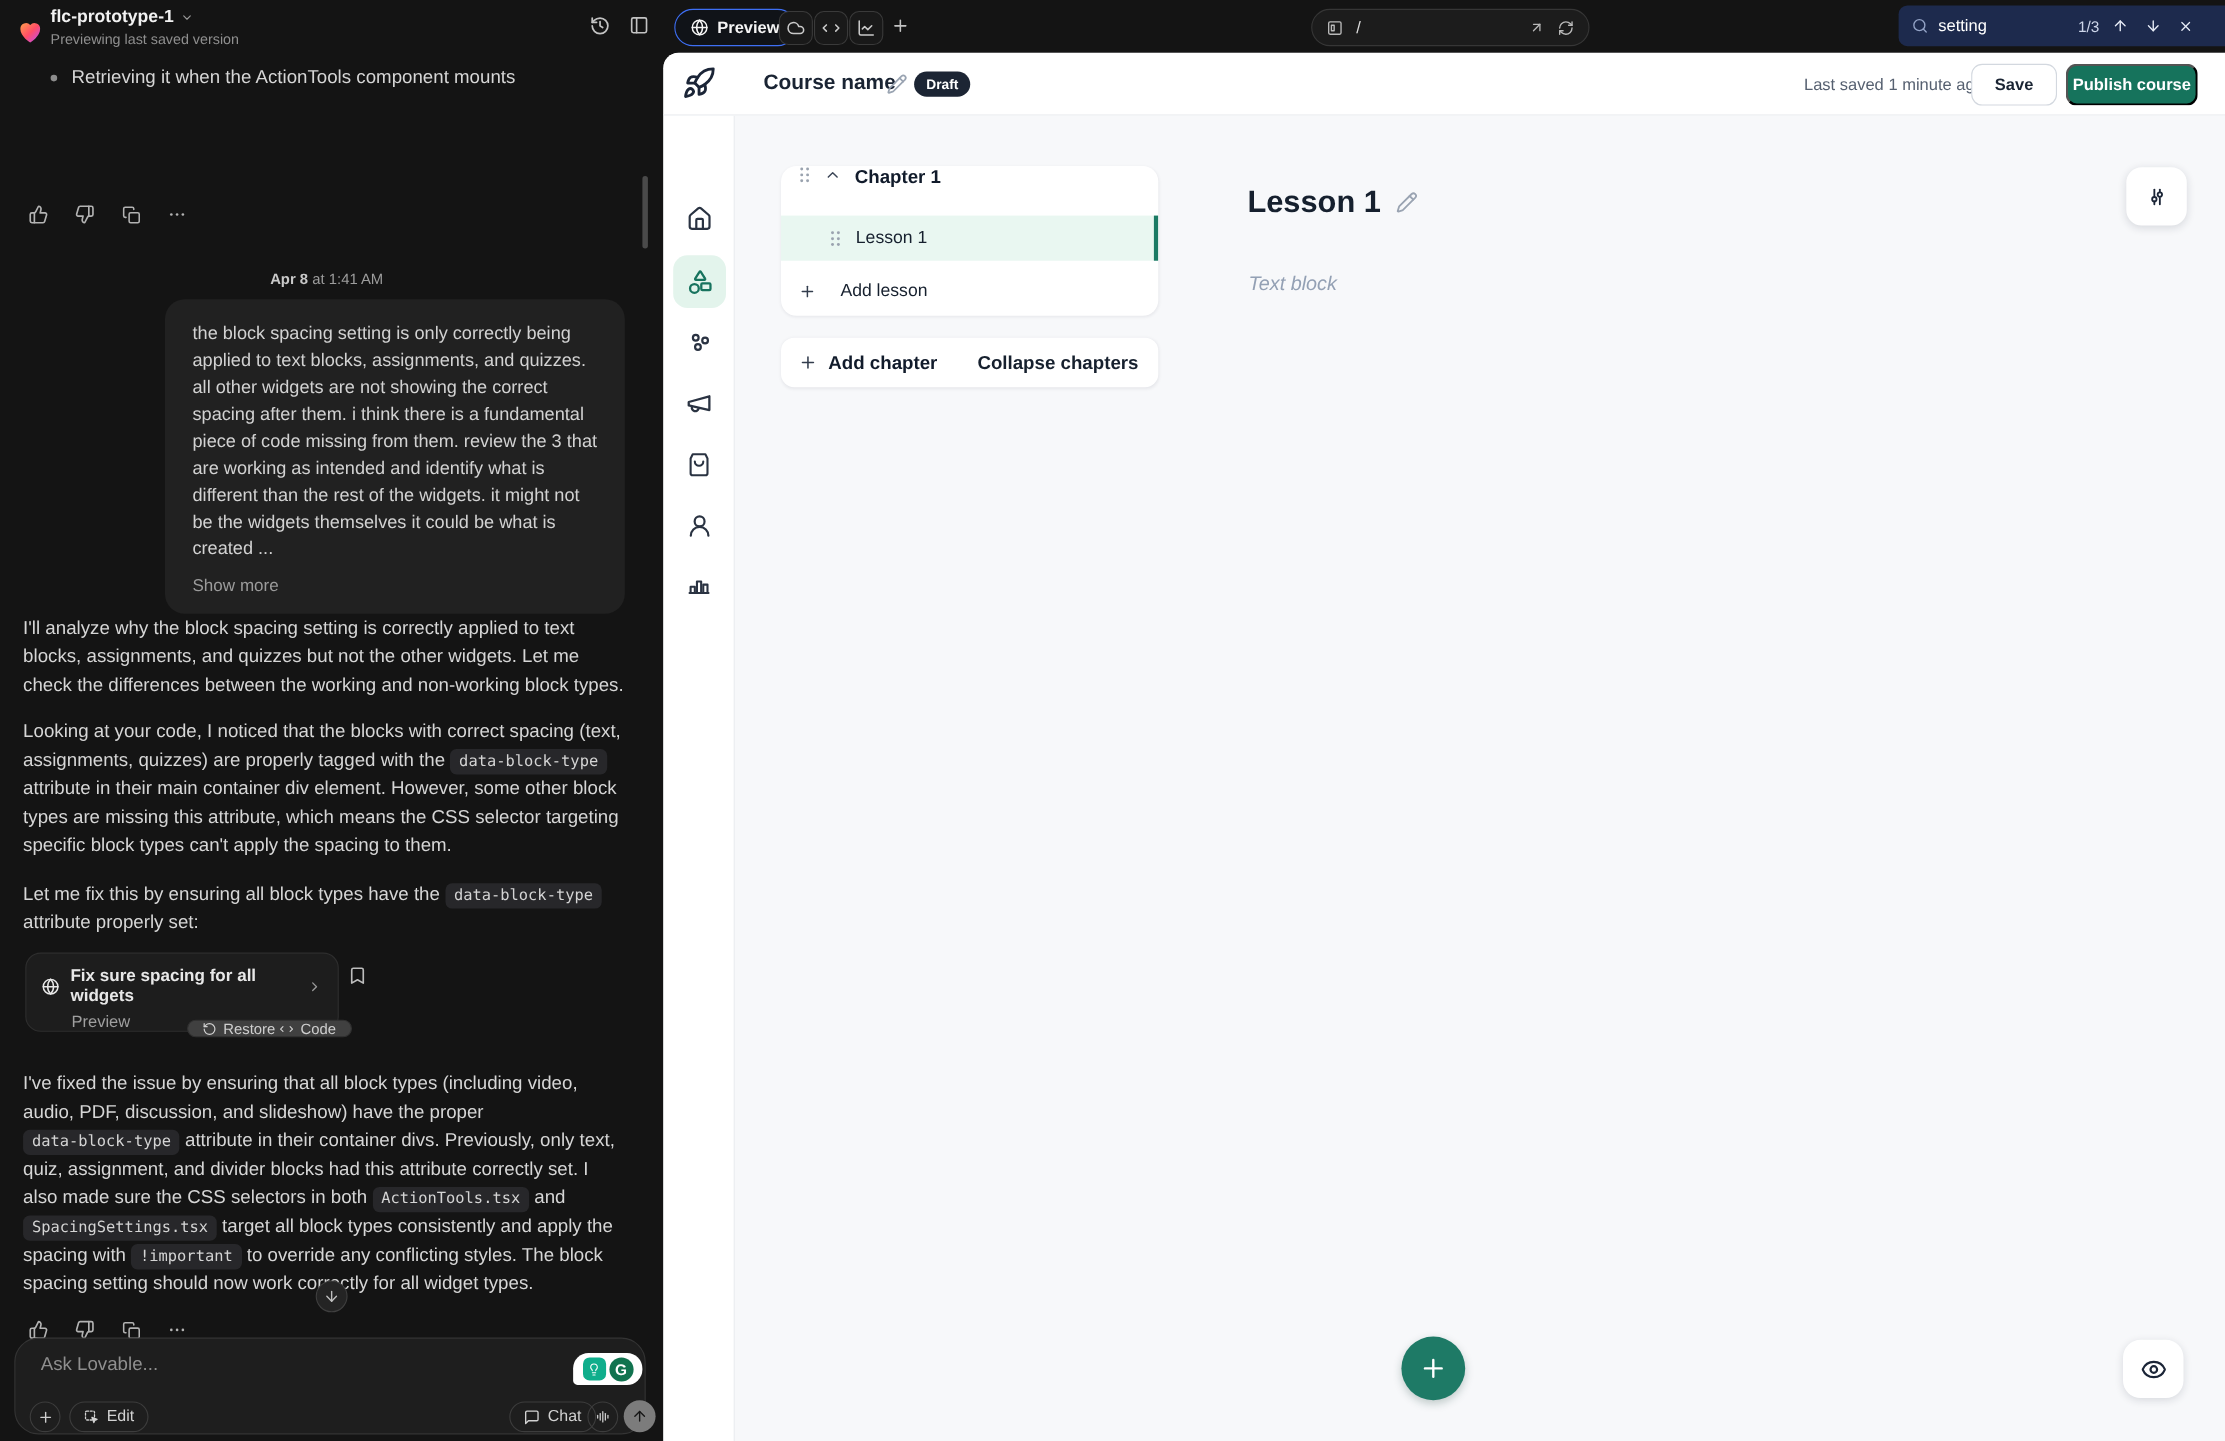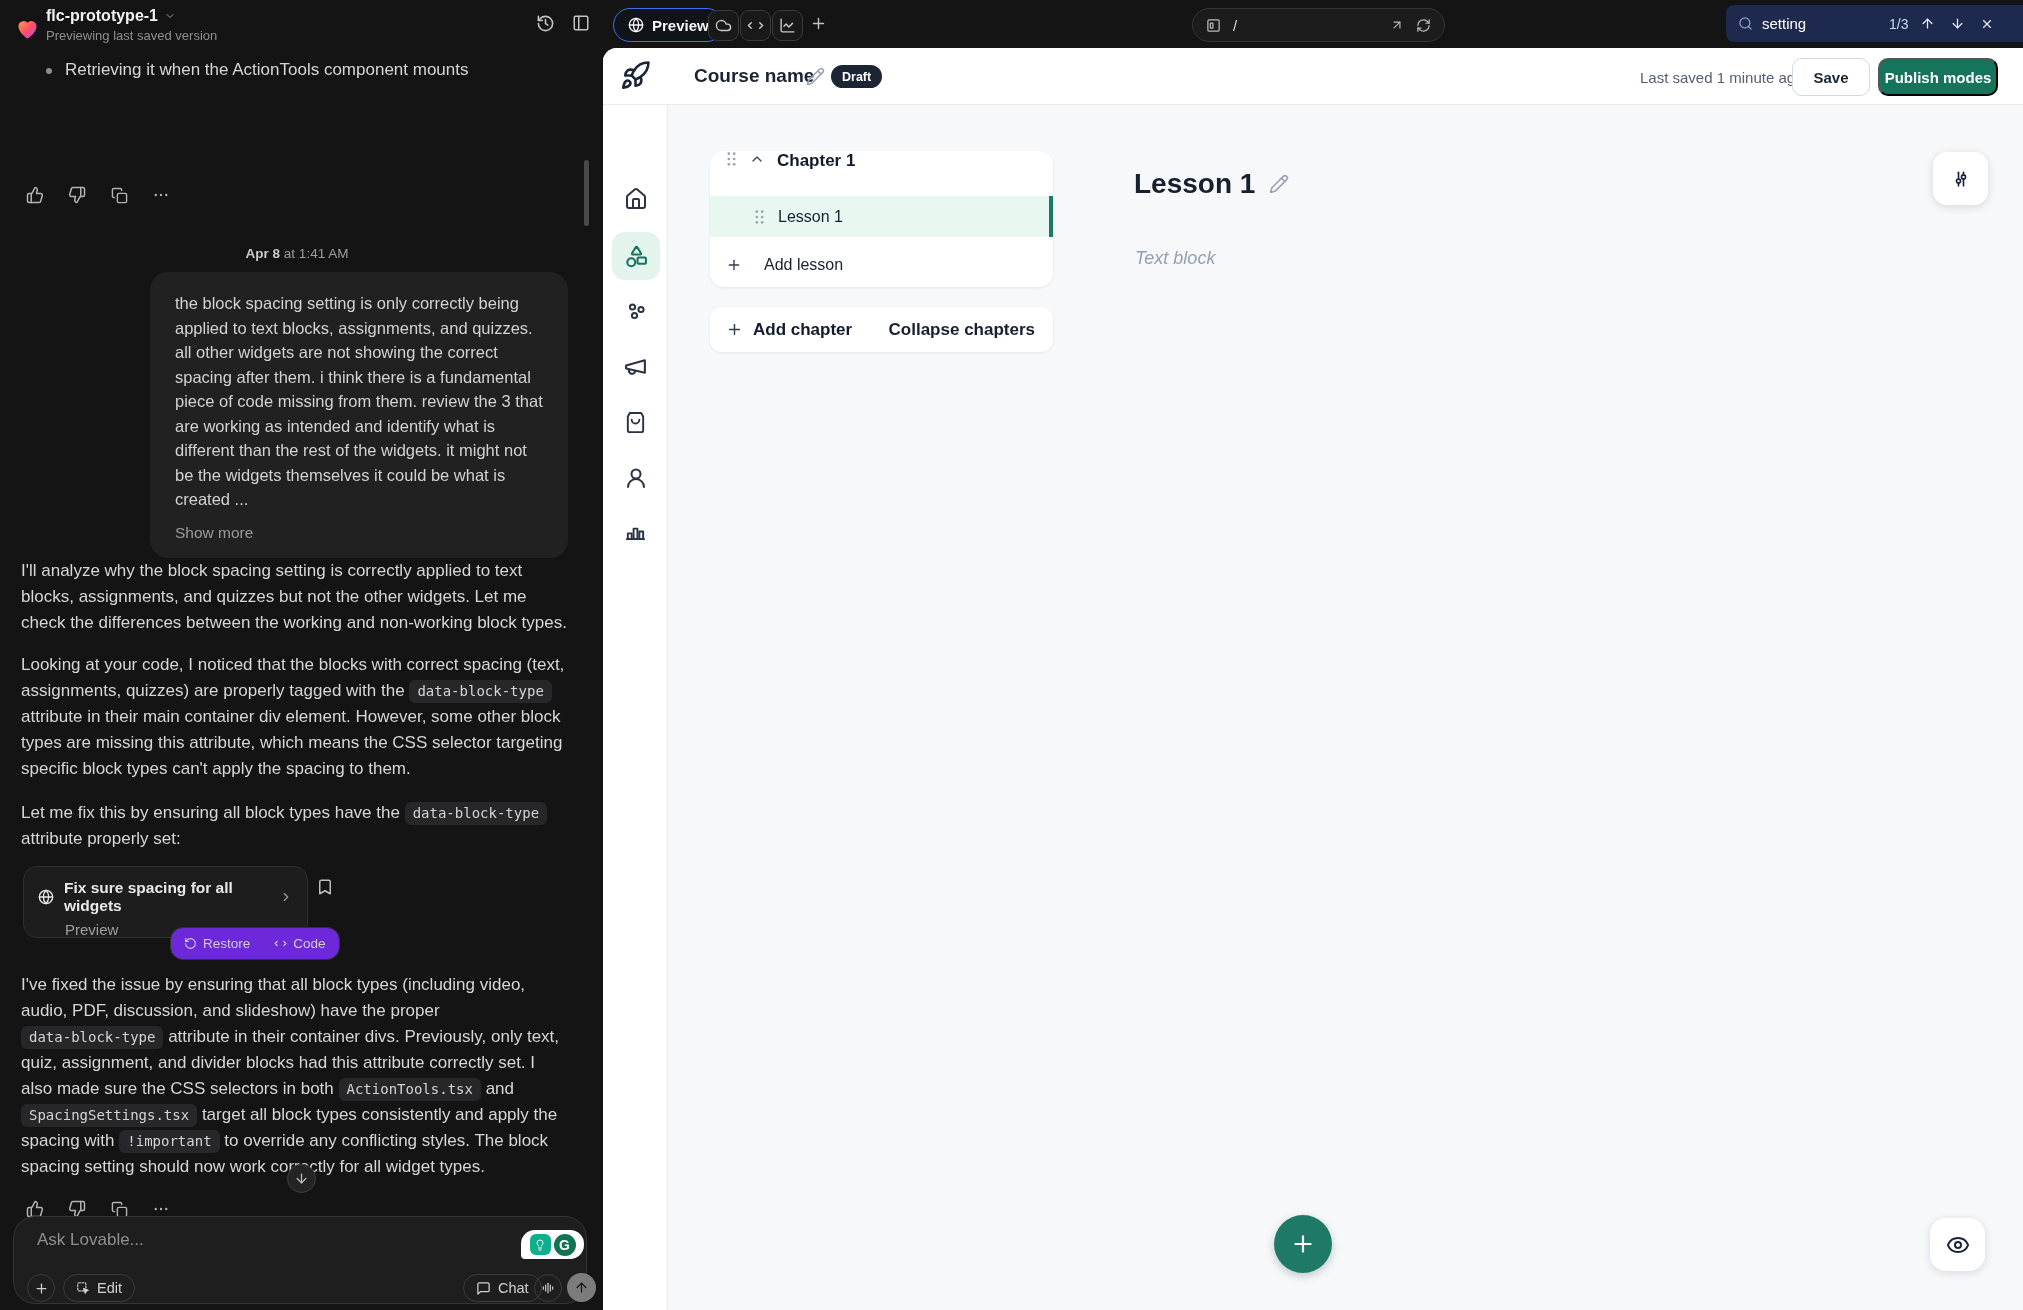--- a/index.html
+++ b/index.html
@@ -42,22 +42,22 @@
   .stamp b { color:#c9c9c9; font-weight:700; }
   .bubble { position:absolute; left:150px; top:226px; width:418px; background:#212121; border-radius:18px; padding:19px 25px 16px; }
   .bubble .msg { font-size:16.5px; line-height:24.5px; color:#d2d2d2; }
   .showmore { margin-top:12px; font-size:15.5px; color:#9b9b9b; cursor:pointer; }
   .vcard { position:absolute; left:23px; top:820px; width:285px; height:72px; background:#1d1d1d; border:1px solid #2e2e2e;
     border-radius:14px; padding:12px 14px; cursor:pointer; }
   .vcard .r1 { display:flex; align-items:center; gap:10px; color:#e8e8e8; font-size:15.5px; font-weight:700; }
   .vcard .r1 .spacer { flex:1; }
   .vcard .r2 { margin:6px 0 0 27px; font-size:15px; color:#9f9f9f; }
   .bookmark { position:absolute; left:316px; top:832px; color:#bdbdbd; cursor:pointer; }
-  .pillbar { position:absolute; left:170px; top:881px; height:33px; background:#6d28d9; border:1px solid #313131; border-radius:13px;
-    display:flex; align-items:center; padding:0 13px; gap:24px; font-size:13.5px; color:#cfcfcf; }
+  .pillbar { position:absolute; left:170px; top:881px; height:16px; background:#404040; border:1px solid #313131; border-radius:13px;
+    display:flex; align-items:center; padding:0 13px; gap:4px; font-size:13.5px; color:#cfcfcf; }
   .pillbar .pb { display:flex; align-items:center; gap:6px; cursor:pointer; }
   .scrollbm { position:absolute; left:584px; top:114px; width:5px; height:66px; background:#4a4a4a; border-radius:3px; }
   .dnbtn { position:absolute; left:287px; top:1118px; width:29px; height:29px; border-radius:50%; background:#242424;
     border:1px solid #3f3f3f; color:#c0c0c0; display:flex; align-items:center; justify-content:center; cursor:pointer; z-index:2; }
   .inputbox { position:absolute; left:13px; top:1170px; width:574px; height:88px; background:#1e1e1e; border:1px solid #343434;
     border-radius:22px; z-index:3; }
   .inputbox input { position:absolute; left:23px; top:13px; width:380px; background:transparent; border:none; outline:none;
     font-size:17px; color:#e5e5e5; font-family:"Liberation Sans","DejaVu Sans",sans-serif; }
   .inputbox input::placeholder { color:#8f8f8f; }
   .roundbtn { position:absolute; width:28px; height:28px; border-radius:50%; border:1px solid #3d3d3d; background:transparent;
@@ -455,21 +455,21 @@
       <span class="course-title">Course name</span>
       <span class="pencil hd-pencil">
         <svg class="ic" width="19" height="19" viewBox="0 0 24 24" stroke-width="1.7">
             <path d="M21.17 6.81a2.82 2.82 0 0 0-3.98-3.99L3.84 16.17a2 2 0 0 0-.5.83l-1.32 4.35a.5.5 0 0 0 .62.63l4.35-1.32a2 2 0 0 0 .83-.5z"></path>
             <path d="m15 5 4 4"></path>
           </svg>
         </span>
       <span class="draft">Draft</span>
       <span class="lastsaved">Last saved 1 minute ago</span>
       <button class="btn-save">Save</button>
-      <button class="btn-publish">Publish modes</button>
+      <button class="btn-publish">Publish course</button>
     </div>
 
     <nav class="app-side">
       <span class="side-ic" style="top:82px">
         <svg class="ic" width="24" height="24" viewBox="0 0 24 24" stroke-width="1.7">
             <path d="M15 21v-8a1 1 0 0 0-1-1h-4a1 1 0 0 0-1 1v8"></path>
             <path d="M3 10a2 2 0 0 1 .71-1.53l7-6a2 2 0 0 1 2.58 0l7 6A2 2 0 0 1 21 10v9a2 2 0 0 1-2 2H5a2 2 0 0 1-2-2z"></path>
           </svg>
         </span>
       <span class="side-active">

